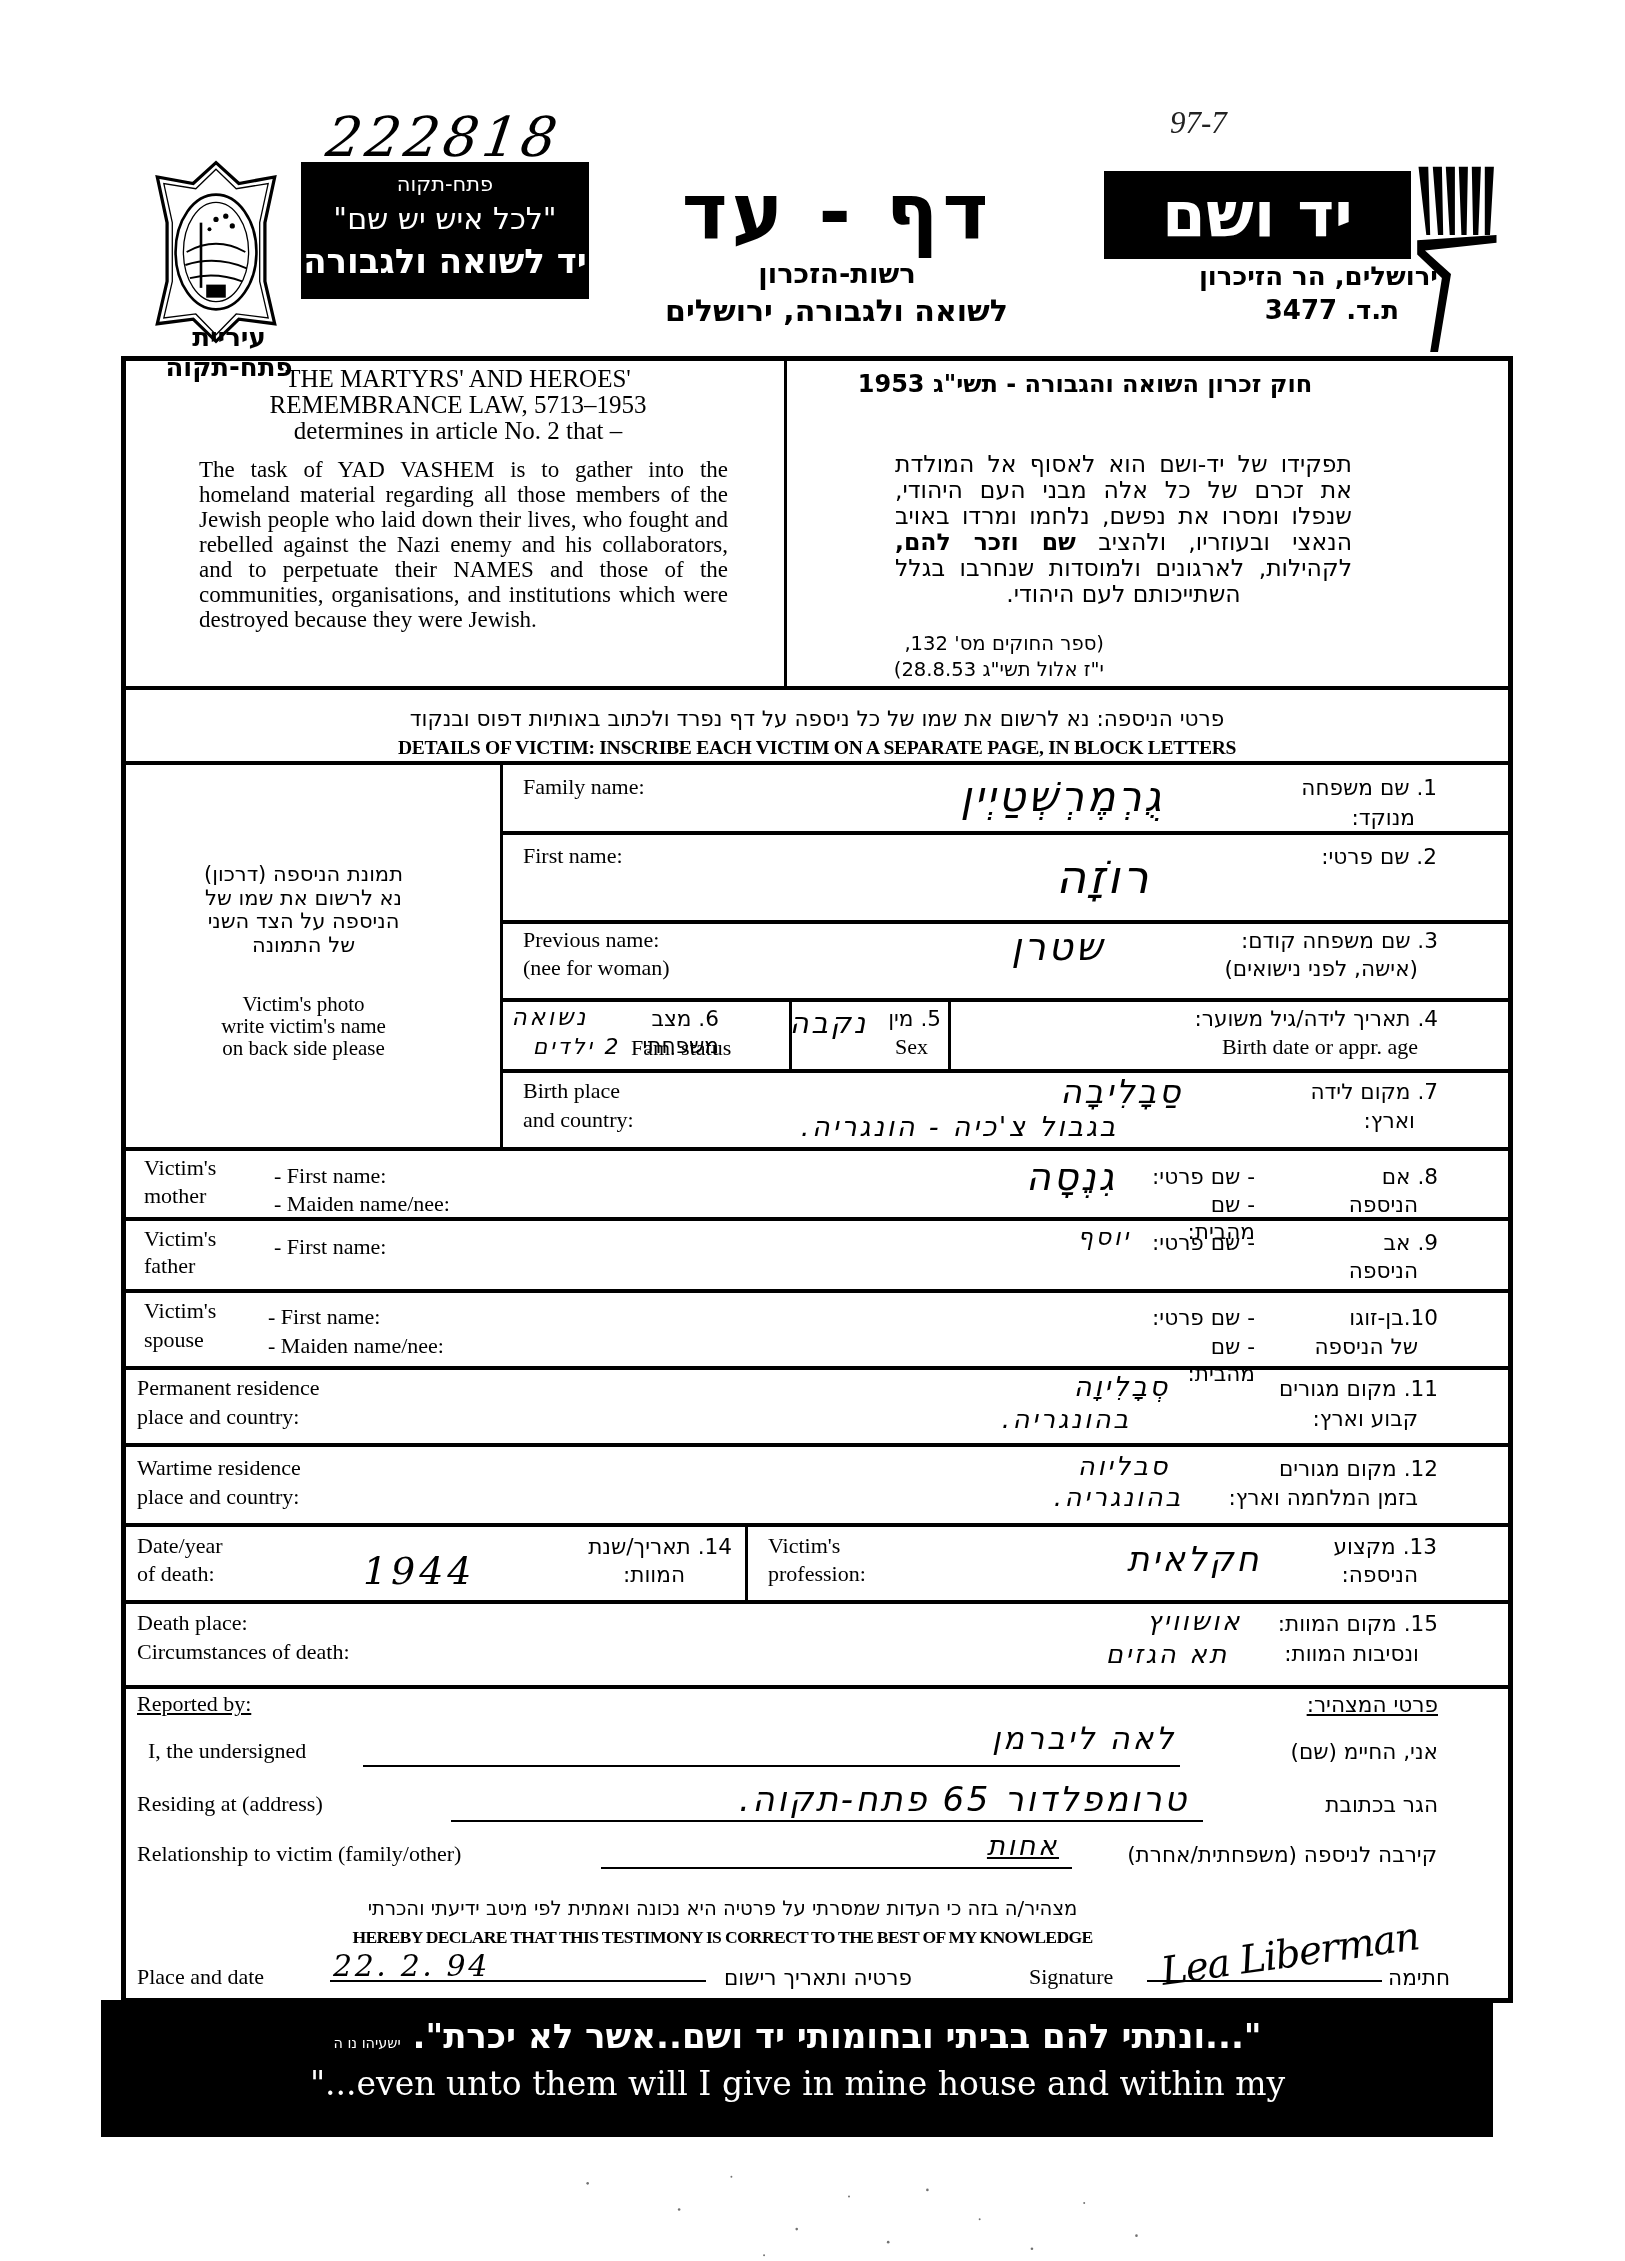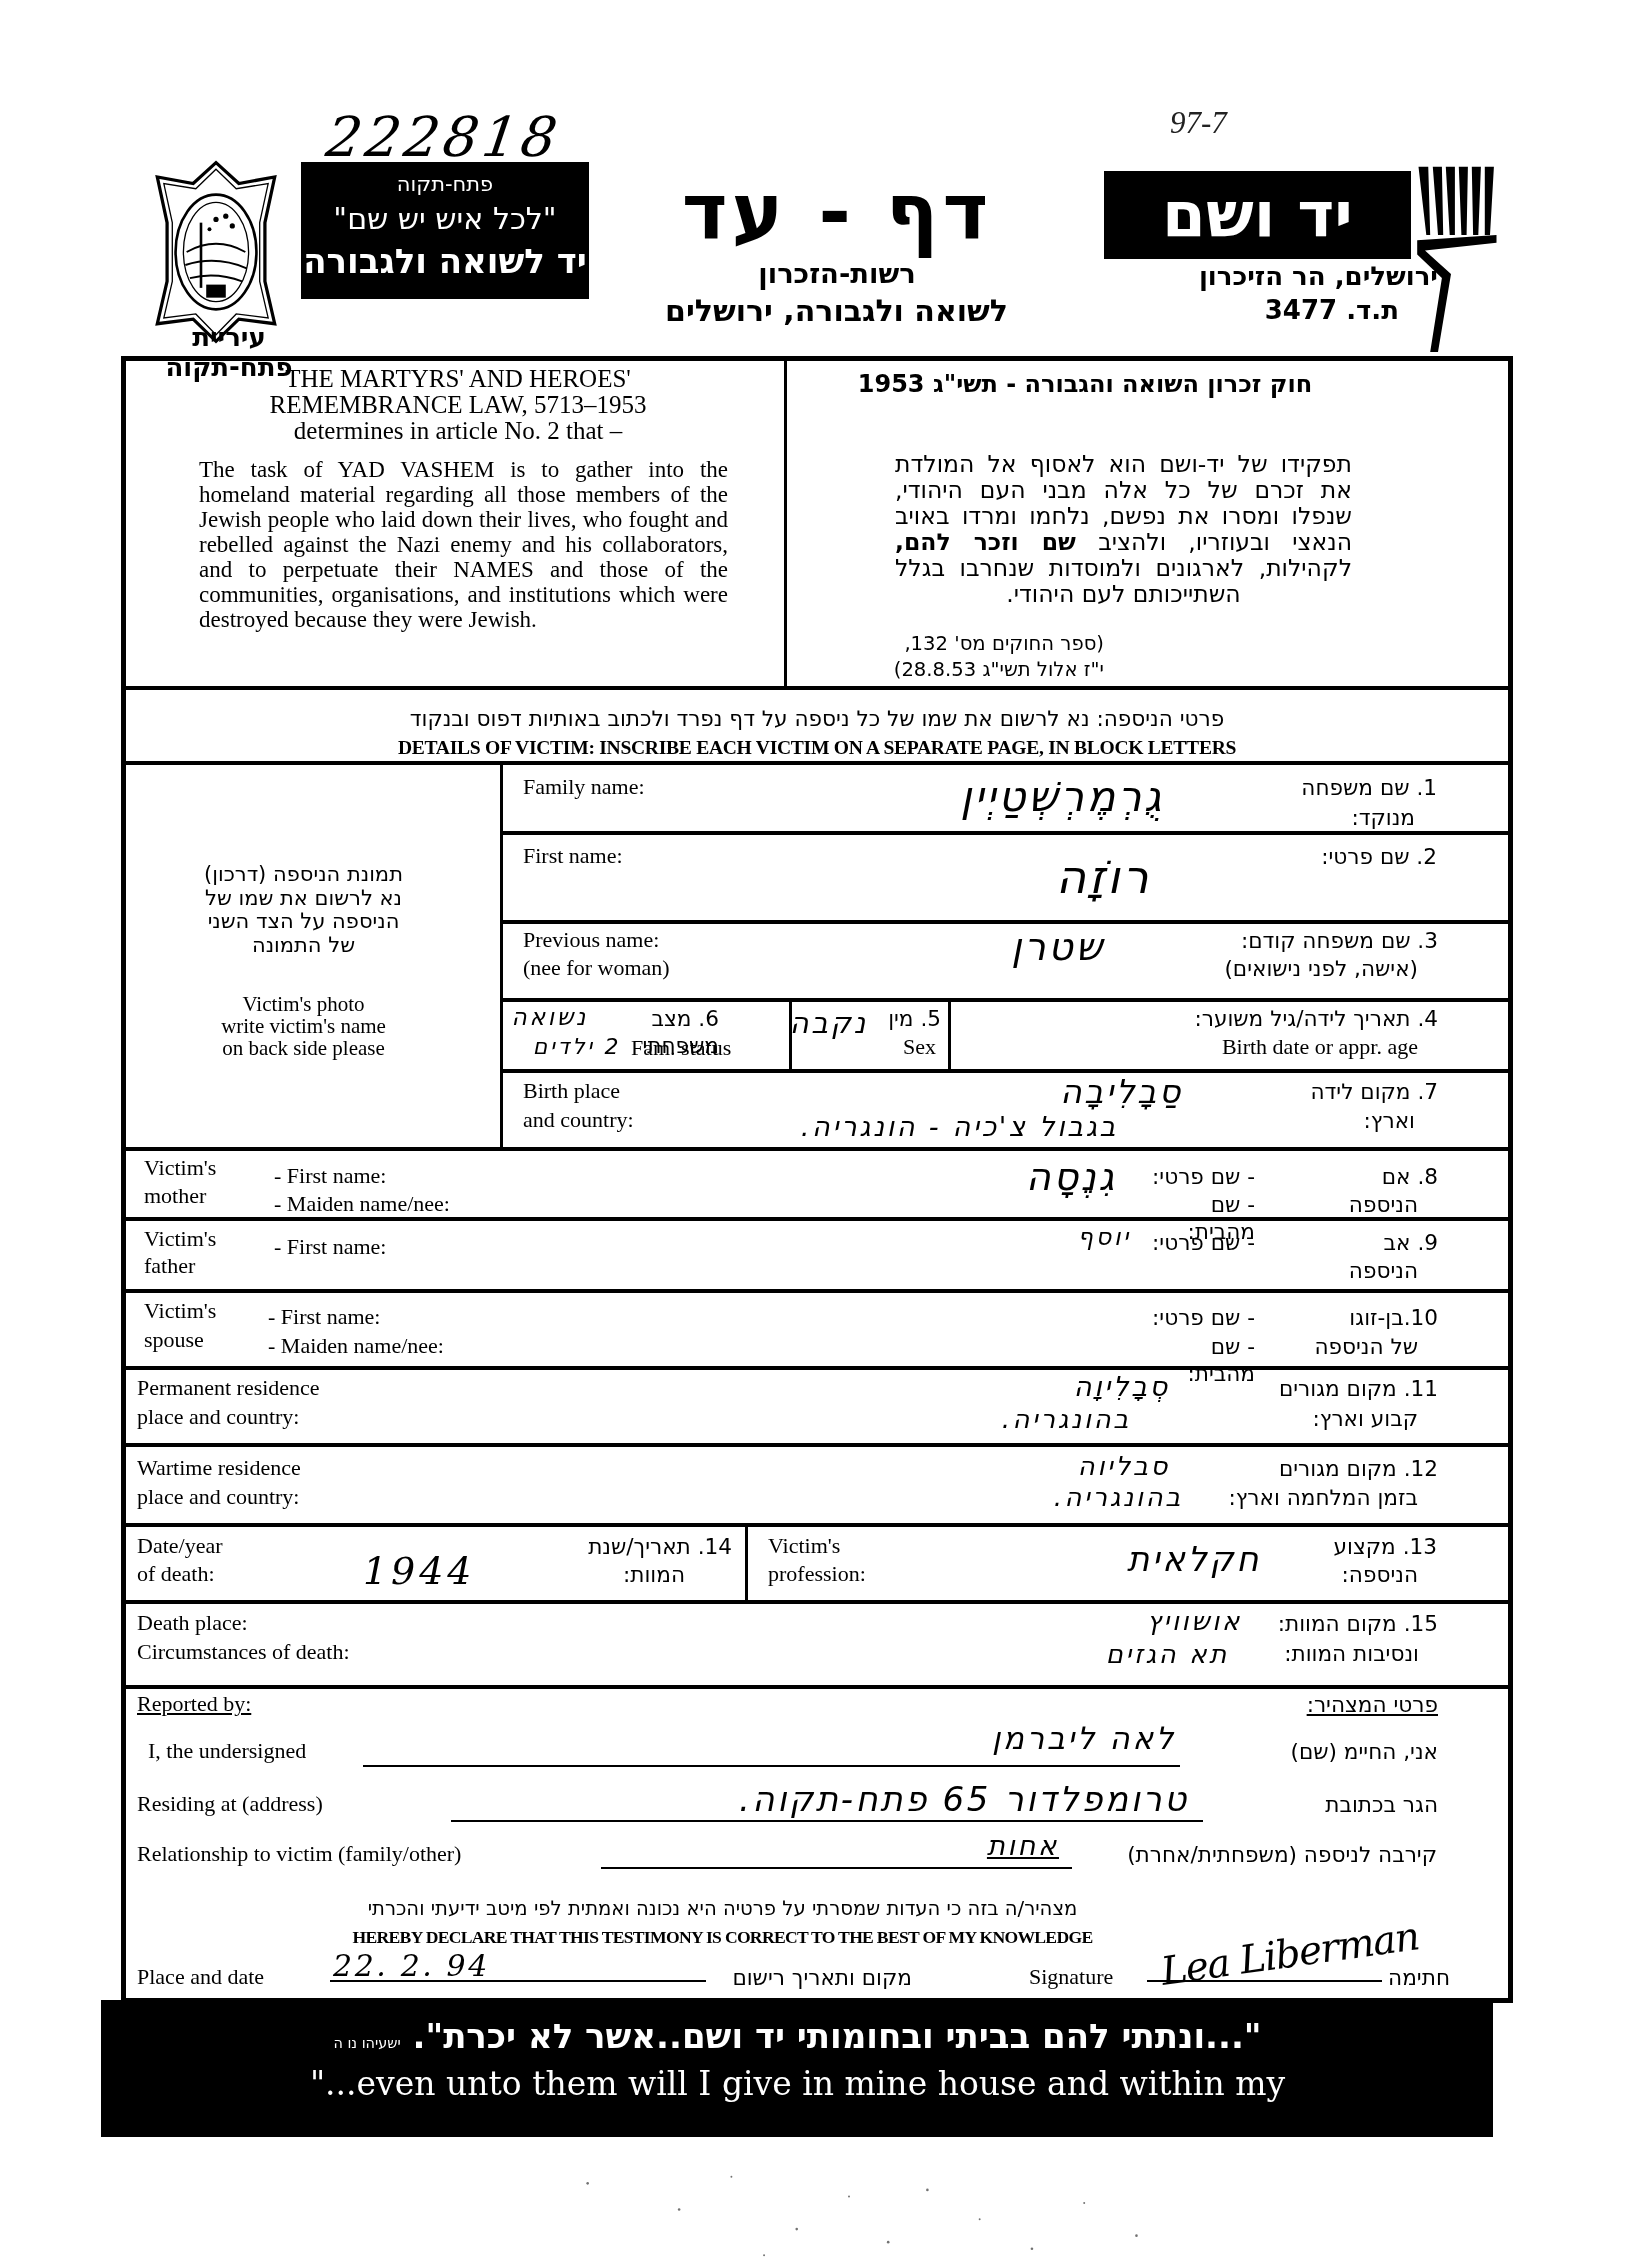--- a/index.html
+++ b/index.html
@@ -171,21 +171,21 @@
 <div class="lbl-en" style="left:523px;top:955px;">(nee for woman)</div>
 <div class="lbl-he" style="left:1111px;top:927px;width:327px;">3.  שם משפחה קודם:</div>
 <div class="lbl-he" style="left:1111px;top:955px;width:307px;">(אישה, לפני נישואים)</div>
 <div class="val hand-he" style="left:961px;top:925px;width:144px;text-align:right;font-size:38px;">שטרן</div>
 
 <div class="lbl-he" style="left:1072px;top:1005px;width:366px;">4.  תאריך לידה/גיל משוער:</div>
 <div class="lbl-en" style="left:1137px;top:1034px;width:281px;text-align:right;">Birth date or appr. age</div>
 <div class="val" style="left:961px;top:1010px;width:131px;height:46px;"></div>
 
 <div class="lbl-he" style="left:850px;top:1005px;width:91px;">5. מין</div>
-<div class="lbl-en" style="left:895px;top:1034px;margin-left:8px;">Sex</div>
+<div class="lbl-en" style="left:895px;top:1034px;">Sex</div>
 <div class="val hand-he" style="left:796px;top:1006px;width:72px;text-align:right;font-size:29px;">נקבה</div>
 
 <div class="lbl-he" style="left:588px;top:1005px;width:131px;">6. מצב משפחתי</div>
 <div class="lbl-en" style="left:631px;top:1035px;">Fam. status</div>
 <div class="val hand-he" style="left:500px;top:1003px;width:88px;text-align:right;font-size:23.5px;">נשואה</div>
 <div class="val hand-he" style="left:503px;top:1034px;width:118px;text-align:right;font-size:22px;">2 ילדים</div>
 
 <div class="lbl-en" style="left:523px;top:1078px;">Birth place</div>
 <div class="lbl-en" style="left:523px;top:1107px;">and country:</div>
 <div class="lbl-he" style="left:1242px;top:1078px;width:196px;">7.  מקום לידה</div>
@@ -273,21 +273,21 @@
 <div class="uline" style="left:601px;top:1867px;width:471px;"></div>
 <div class="lbl-he" style="left:1078px;top:1841px;width:359px;">קירבה לניספה (משפחתית/אחרת)</div>
 <div class="val hand-he" style="left:941px;top:1830px;width:118px;text-align:right;font-size:27.4px;text-decoration:underline;">אחות</div>
 
 <div class="lbl-he" style="left:314px;top:1895px;width:817px;text-align:center;font-size:19.6px;">מצהיר/ה בזה כי העדות שמסרתי על פרטיה היא נכונה ואמתית לפי מיטב ידיעתי והכרתי</div>
 <div class="lbl-en" style="left:314px;top:1924px;width:817px;text-align:center;font-size:17.6px;font-weight:bold;letter-spacing:-0.7px;">HEREBY DECLARE THAT THIS TESTIMONY IS CORRECT TO THE BEST OF MY KNOWLEDGE</div>
 
 <div class="lbl-en" style="left:137px;top:1964px;">Place and date</div>
 <div class="uline" style="left:330px;top:1980px;width:376px;"></div>
 <div class="val hand" style="left:333px;top:1948px;font-size:30px;letter-spacing:2.6px;">22. 2. 94</div>
-<div class="lbl-he" style="left:709px;top:1964px;width:203px;">מקום ותאריך רישום</div>
+<div class="lbl-he" style="left:709px;top:1964px;width:203px;">פרטיה ותאריך רישום</div>
 
 <div class="lbl-en" style="left:1029px;top:1964px;">Signature</div>
 <div class="uline" style="left:1147px;top:1980px;width:235px;"></div>
 <div class="val hand" style="left:1160px;top:1931px;font-size:39px;transform:rotate(-8deg);letter-spacing:-1.3px;">Lea Liberman</div>
 <div class="lbl-he" style="left:1385px;top:1964px;width:65px;">חתימה</div>
 
 <div id="banner" class="abs"></div>
 <div id="banner-he" class="abs he">
   <span>"...ונתתי להם בביתי ובחומותי יד ושם..אשר לא יכרת".</span>
   <span id="banner-he-ref">ישעיהו נו ה</span>

